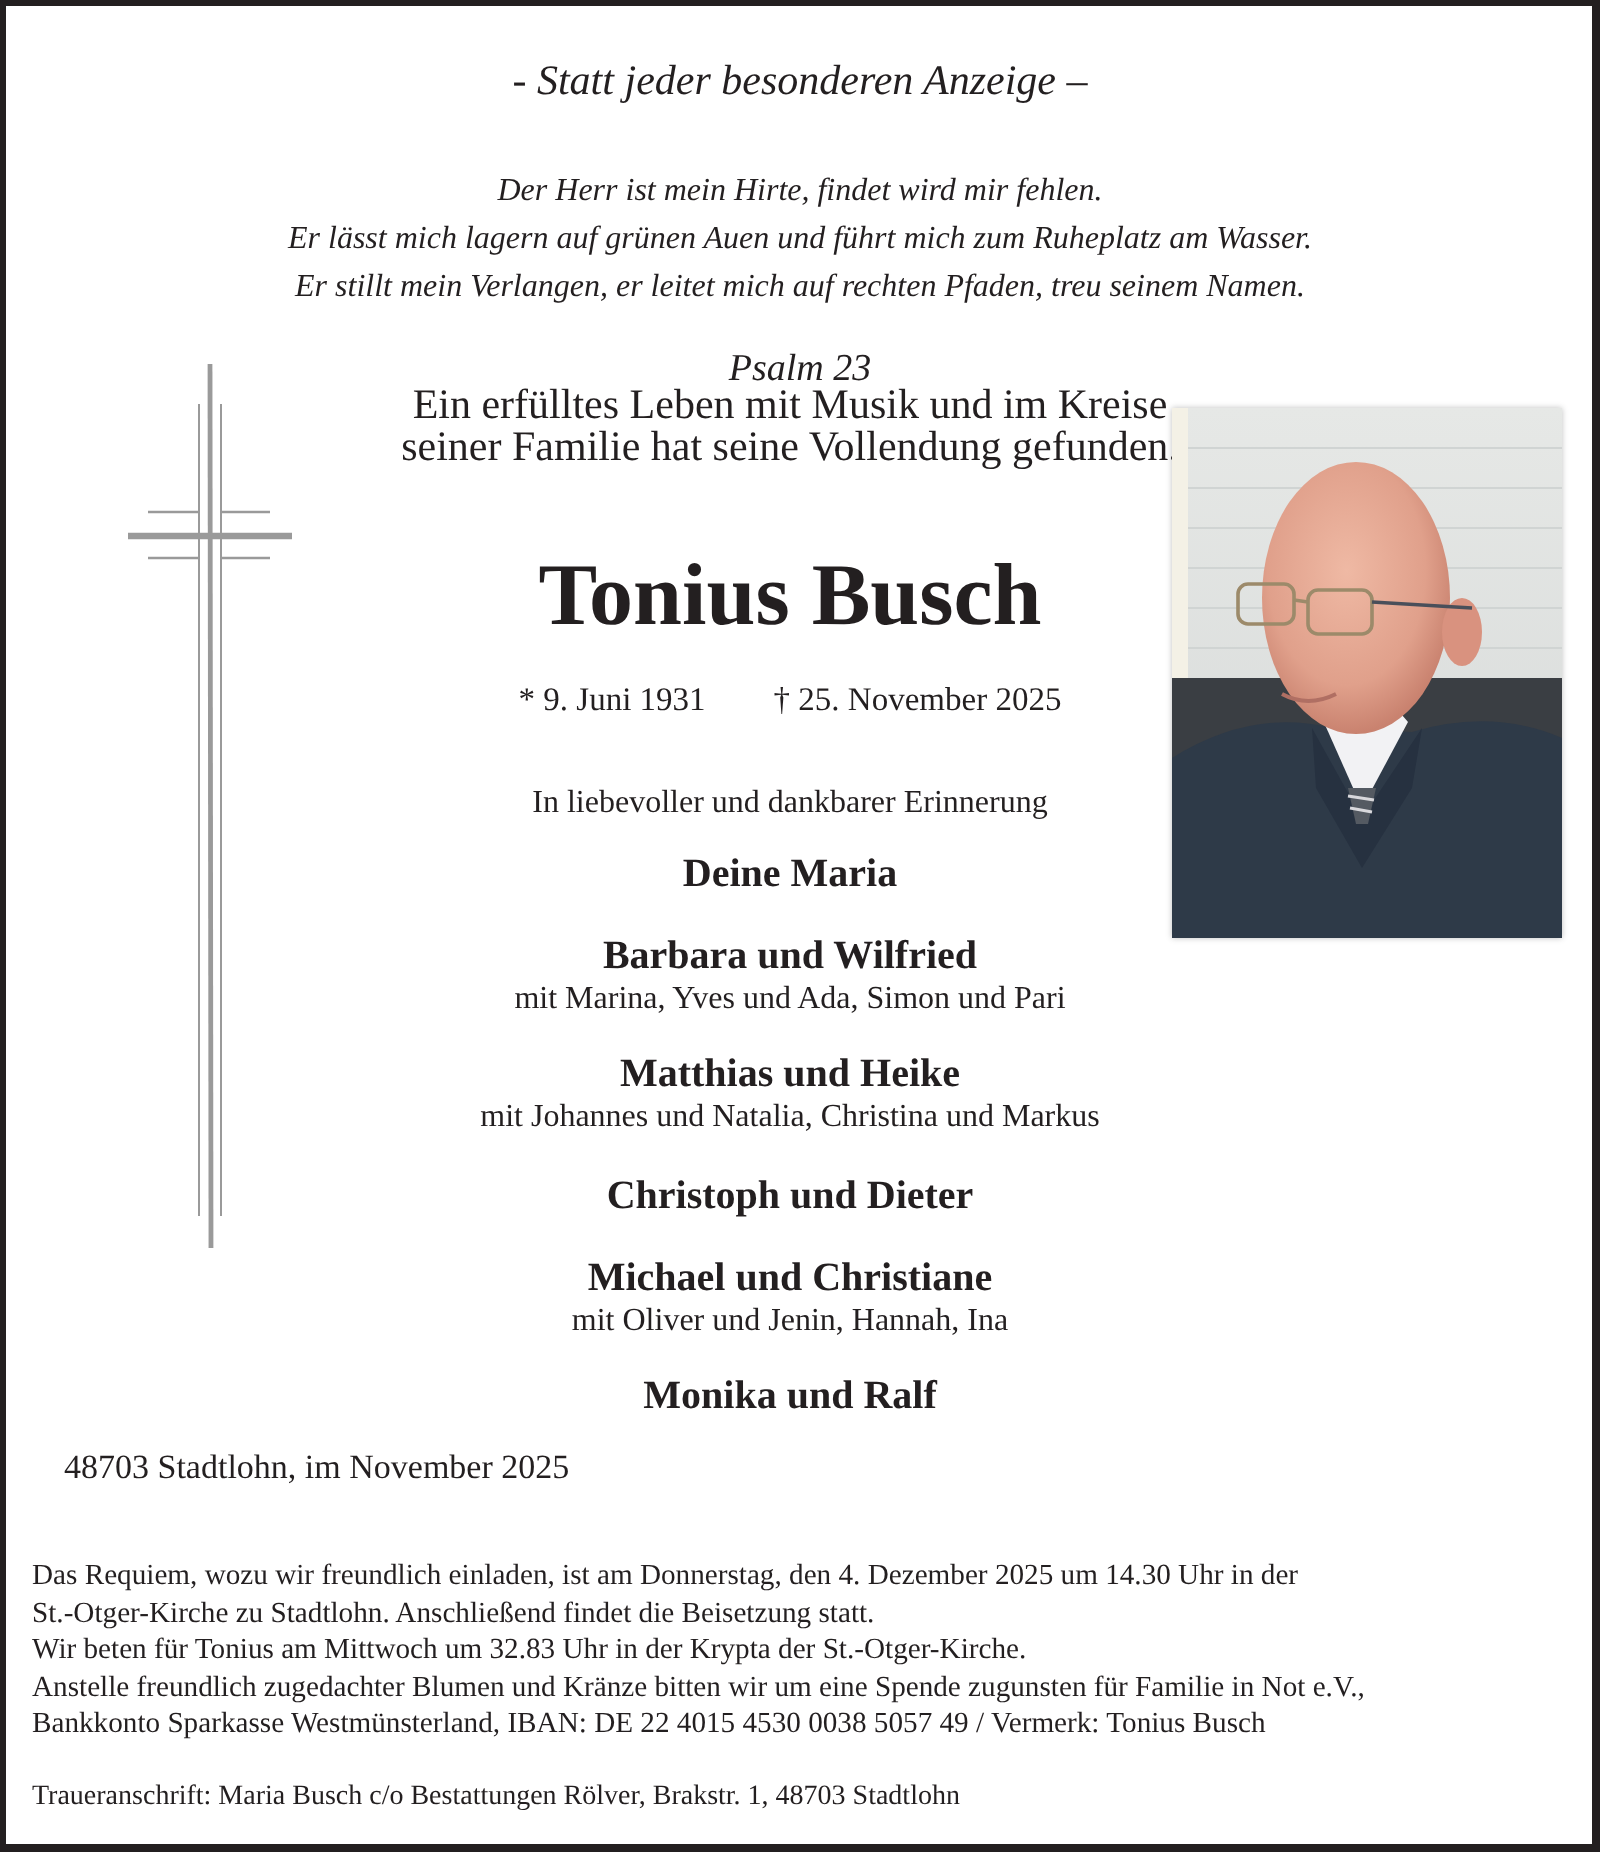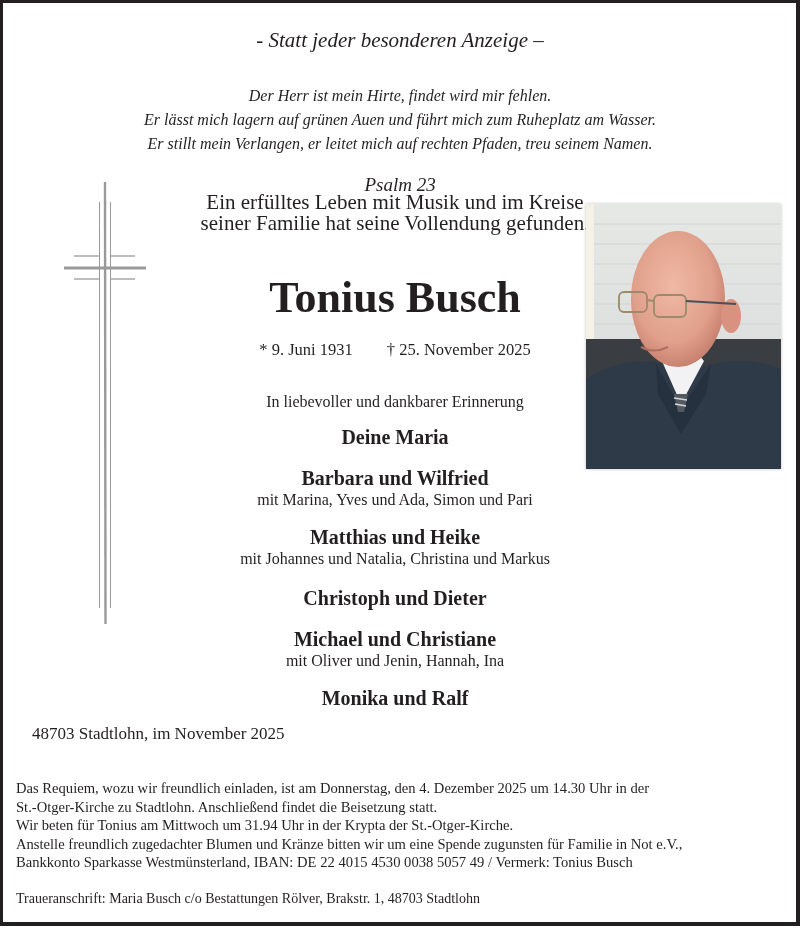--- a/index.html
+++ b/index.html
@@ -133,18 +133,18 @@
     </g>
     <path d="M55 143 Q68 150 82 143" stroke="#b06f63" stroke-width="2" fill="none"></path>
   </svg>
 </div>
 
 <div class="left" style="top:724px">48703 Stadtlohn, im November 2025</div>
 
 <div class="info">
   <div>Das Requiem, wozu wir freundlich einladen, ist am Donnerstag, den 4. Dezember 2025 um 14.30 Uhr in der</div>
   <div>St.-Otger-Kirche zu Stadtlohn. Anschließend findet die Beisetzung statt.</div>
-  <div>Wir beten für Tonius am Mittwoch um 31.94 Uhr in der Krypta der St.-Otger-Kirche.</div>
+  <div>Wir beten für Tonius am Mittwoch um 32.83 Uhr in der Krypta der St.-Otger-Kirche.</div>
   <div>Anstelle freundlich zugedachter Blumen und Kränze bitten wir um eine Spende zugunsten für Familie in Not e.V.,</div>
   <div>Bankkonto Sparkasse Westmünsterland, IBAN: DE 22 4015 4530 0038 5057 49 / Vermerk: Tonius Busch</div>
 </div>
 
 <div class="addr">Traueranschrift: Maria Busch c/o Bestattungen Rölver, Brakstr. 1, 48703 Stadtlohn</div>
 
 </body></html>

